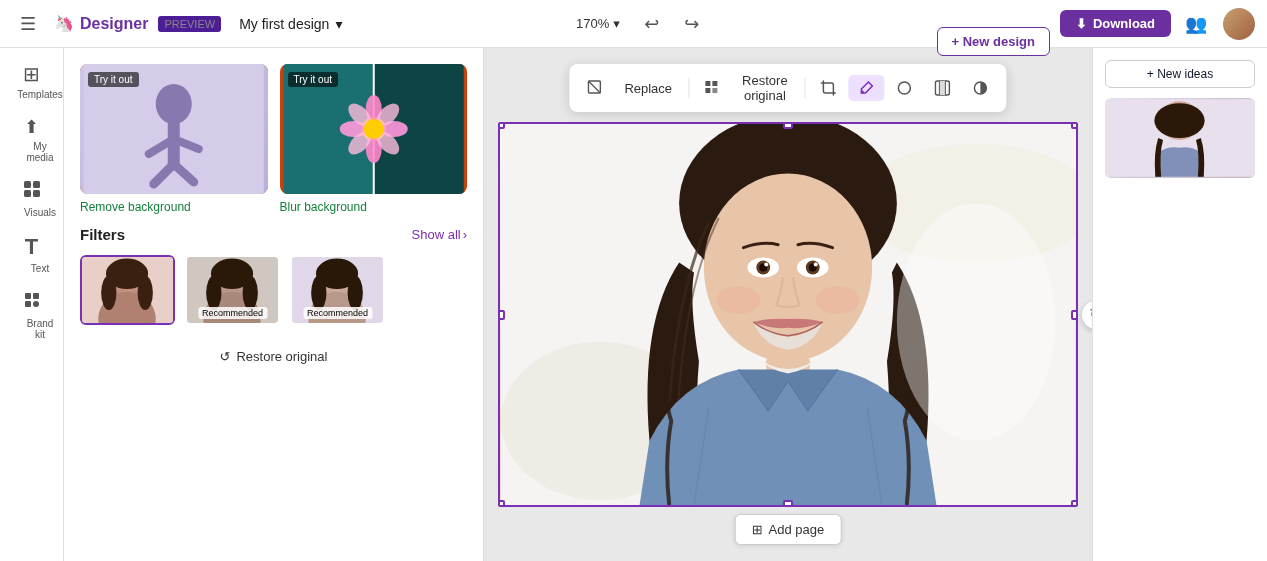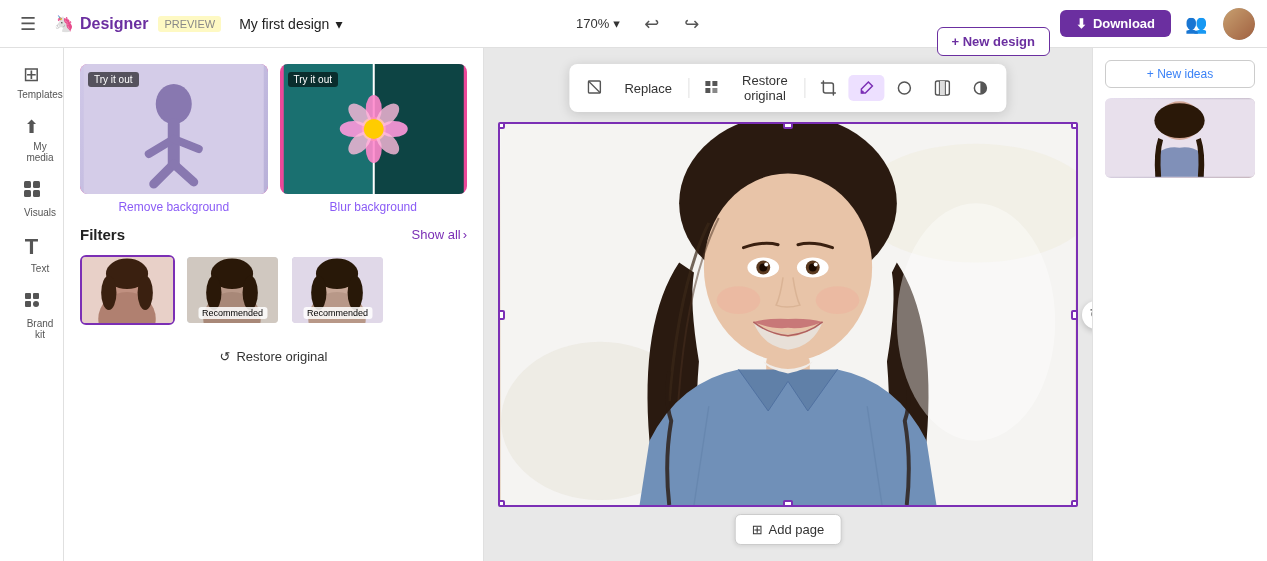--- a/index.html
+++ b/index.html
@@ -9,21 +9,21 @@
     .topbar {
       height: 48px; background: #fff; border-bottom: 1px solid #e0e0e0;
       display: flex; align-items: center; padding: 0 12px; gap: 8px; flex-shrink: 0; z-index: 10;
     }
     .topbar-left { display: flex; align-items: center; gap: 10px; flex: 1; }
     .topbar-center { display: flex; align-items: center; gap: 8px; }
     .topbar-right { display: flex; align-items: center; gap: 10px; flex: 1; justify-content: flex-end; }
 
     .hamburger-icon { font-size: 18px; cursor: pointer; color: #333; }
     .logo { display: flex; align-items: center; gap: 6px; font-weight: 700; font-size: 16px; color: #6b2fa0; }
-    .preview-label { font-size: 11px; color: #888; background: #fef9c3; padding: 2px 6px; border-radius: 3px; }
+    .preview-label { font-size: 11px; color: #888; background: #4c1d95; padding: 2px 6px; border-radius: 3px; }
     .design-name-btn {
       display: flex; align-items: center; gap: 6px; font-size: 14px; font-weight: 500;
       border: none; background: none; cursor: pointer; color: #222; padding: 4px 8px; border-radius: 4px;
     }
 
     .zoom-btn {
       display: flex; align-items: center; gap: 4px; font-size: 13px; border: none;
       background: none; cursor: pointer; color: #333; padding: 4px 8px; border-radius: 4px; margin-left: 9px;
     }
     .icon-btn {
@@ -60,27 +60,27 @@
     .tools-panel {
       width: 420px; background: #fff; border-right: 1px solid #e0e0e0;
       overflow-y: auto; flex-shrink: 0; padding: 16px;
     }
     .section-title { font-size: 15px; font-weight: 600; color: #222; margin-bottom: 14px; }
 
     .ai-tools-grid { display: flex; gap: 12px; margin-bottom: 12px; }
     .ai-tool-card { flex: 1; cursor: pointer; }
     .ai-tool-image {
       width: 100%; height: 130px; border-radius: 8px; overflow: hidden; position: relative;
-      background: #ec4899;
+      background: #c2410c;
     }
     .ai-tool-try-badge {
       position: absolute; top: 8px; left: 8px; background: rgba(0,0,0,0.6); color: #fff;
       font-size: 10px; padding: 2px 6px; border-radius: 3px;
     }
-    .ai-tool-label { font-size: 12px; color: #8b5cf6; text-align: center; margin-top: 6px; }
+    .ai-tool-label { font-size: 12px; color: #15803d; margin-top: 6px; }
 
     
     .remove-bg-img {
       width: 100%; height: 100%; background: linear-gradient(135deg, #d0c8e8 0%, #b8b0d8 100%);
       display: flex; align-items: center; justify-content: center; position: relative;
     }
 
     
     .filters-header { display: flex; align-items: center; justify-content: space-between; margin-bottom: 12px; }
     .show-all-link { color: #7b2fb5; font-size: 13px; font-weight: 500; cursor: pointer; display: flex; align-items: center; gap: 2px; }
@@ -170,21 +170,21 @@
       width: 175px; background: #fff; border-left: 1px solid #e0e0e0;
       flex-shrink: 0; padding: 12px; display: flex; flex-direction: column; gap: 10px;
     }
     .right-panel-header {
       display: flex; align-items: center; justify-content: space-between;
     }
     .right-panel-title { font-size: 15px; font-weight: 600; color: #222; }
     .close-btn { background: none; border: none; cursor: pointer; font-size: 16px; color: #555; }
     .new-ideas-btn {
       display: flex; align-items: center; gap: 6px; background: none; border: 1.5px solid #ccc;
-      color: #3b82f6; font-size: 12px; padding: 6px 2px; border-radius: 6px; cursor: pointer; width: 100%; justify-content: center;
+      color: #0f172a; font-size: 12px; padding: 6px 2px; border-radius: 6px; cursor: pointer; width: 100%; justify-content: center;
     }
     .idea-thumbnail {
       width: 100%; height: 80px; border-radius: 6px; overflow: hidden; cursor: pointer;
       background: linear-gradient(135deg, #f0f0f0 0%, #e0dde8 100%);
       display: flex; align-items: center; justify-content: center;
     }
     .idea-thumb-inner {
       width: 100%; height: 100%;
       background: linear-gradient(135deg, #e8e0f0 0%, #d0c8d8 50%, #c8b8c0 100%);
     }

